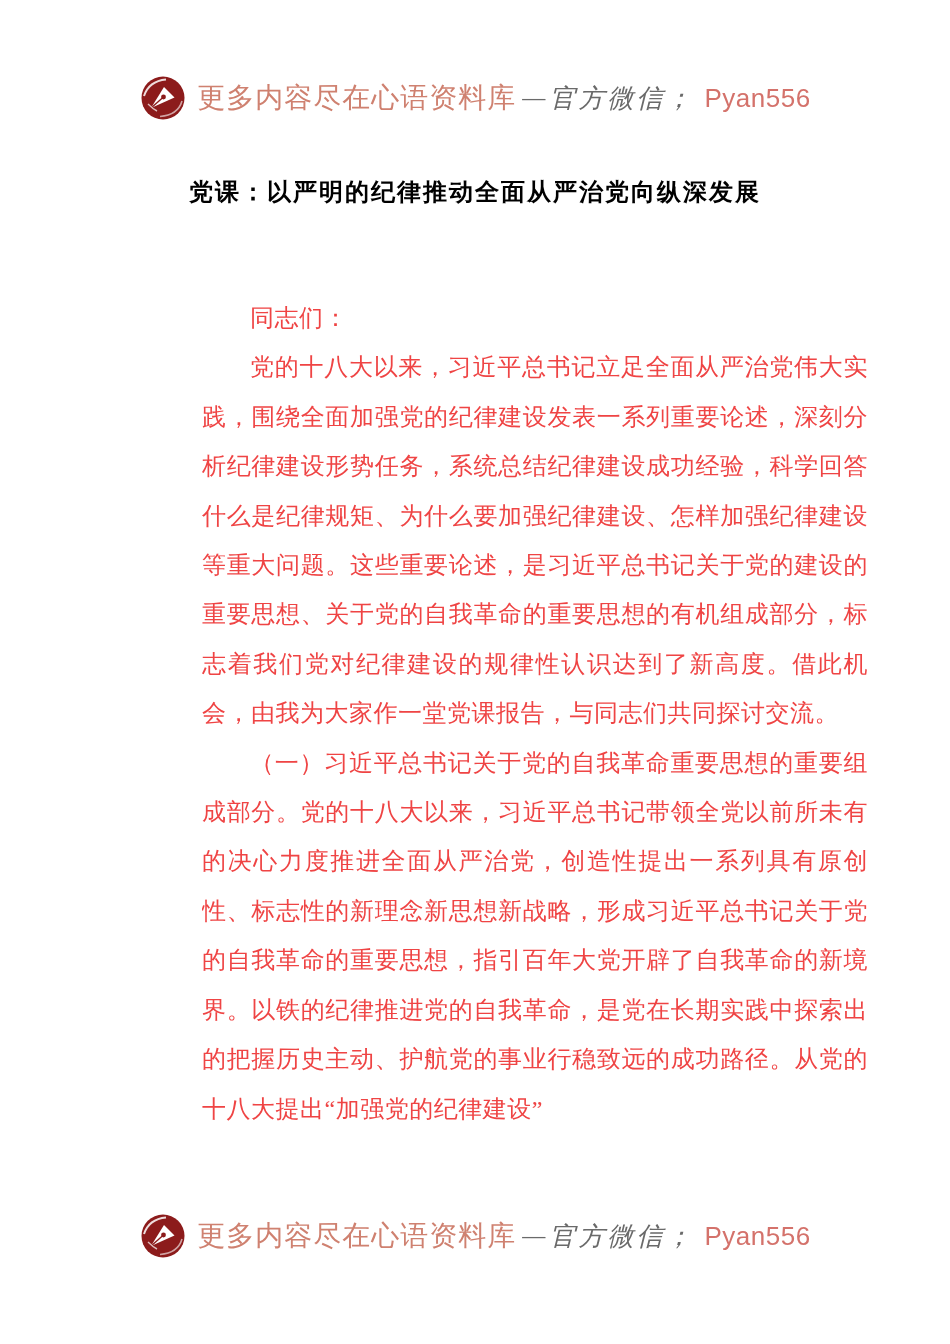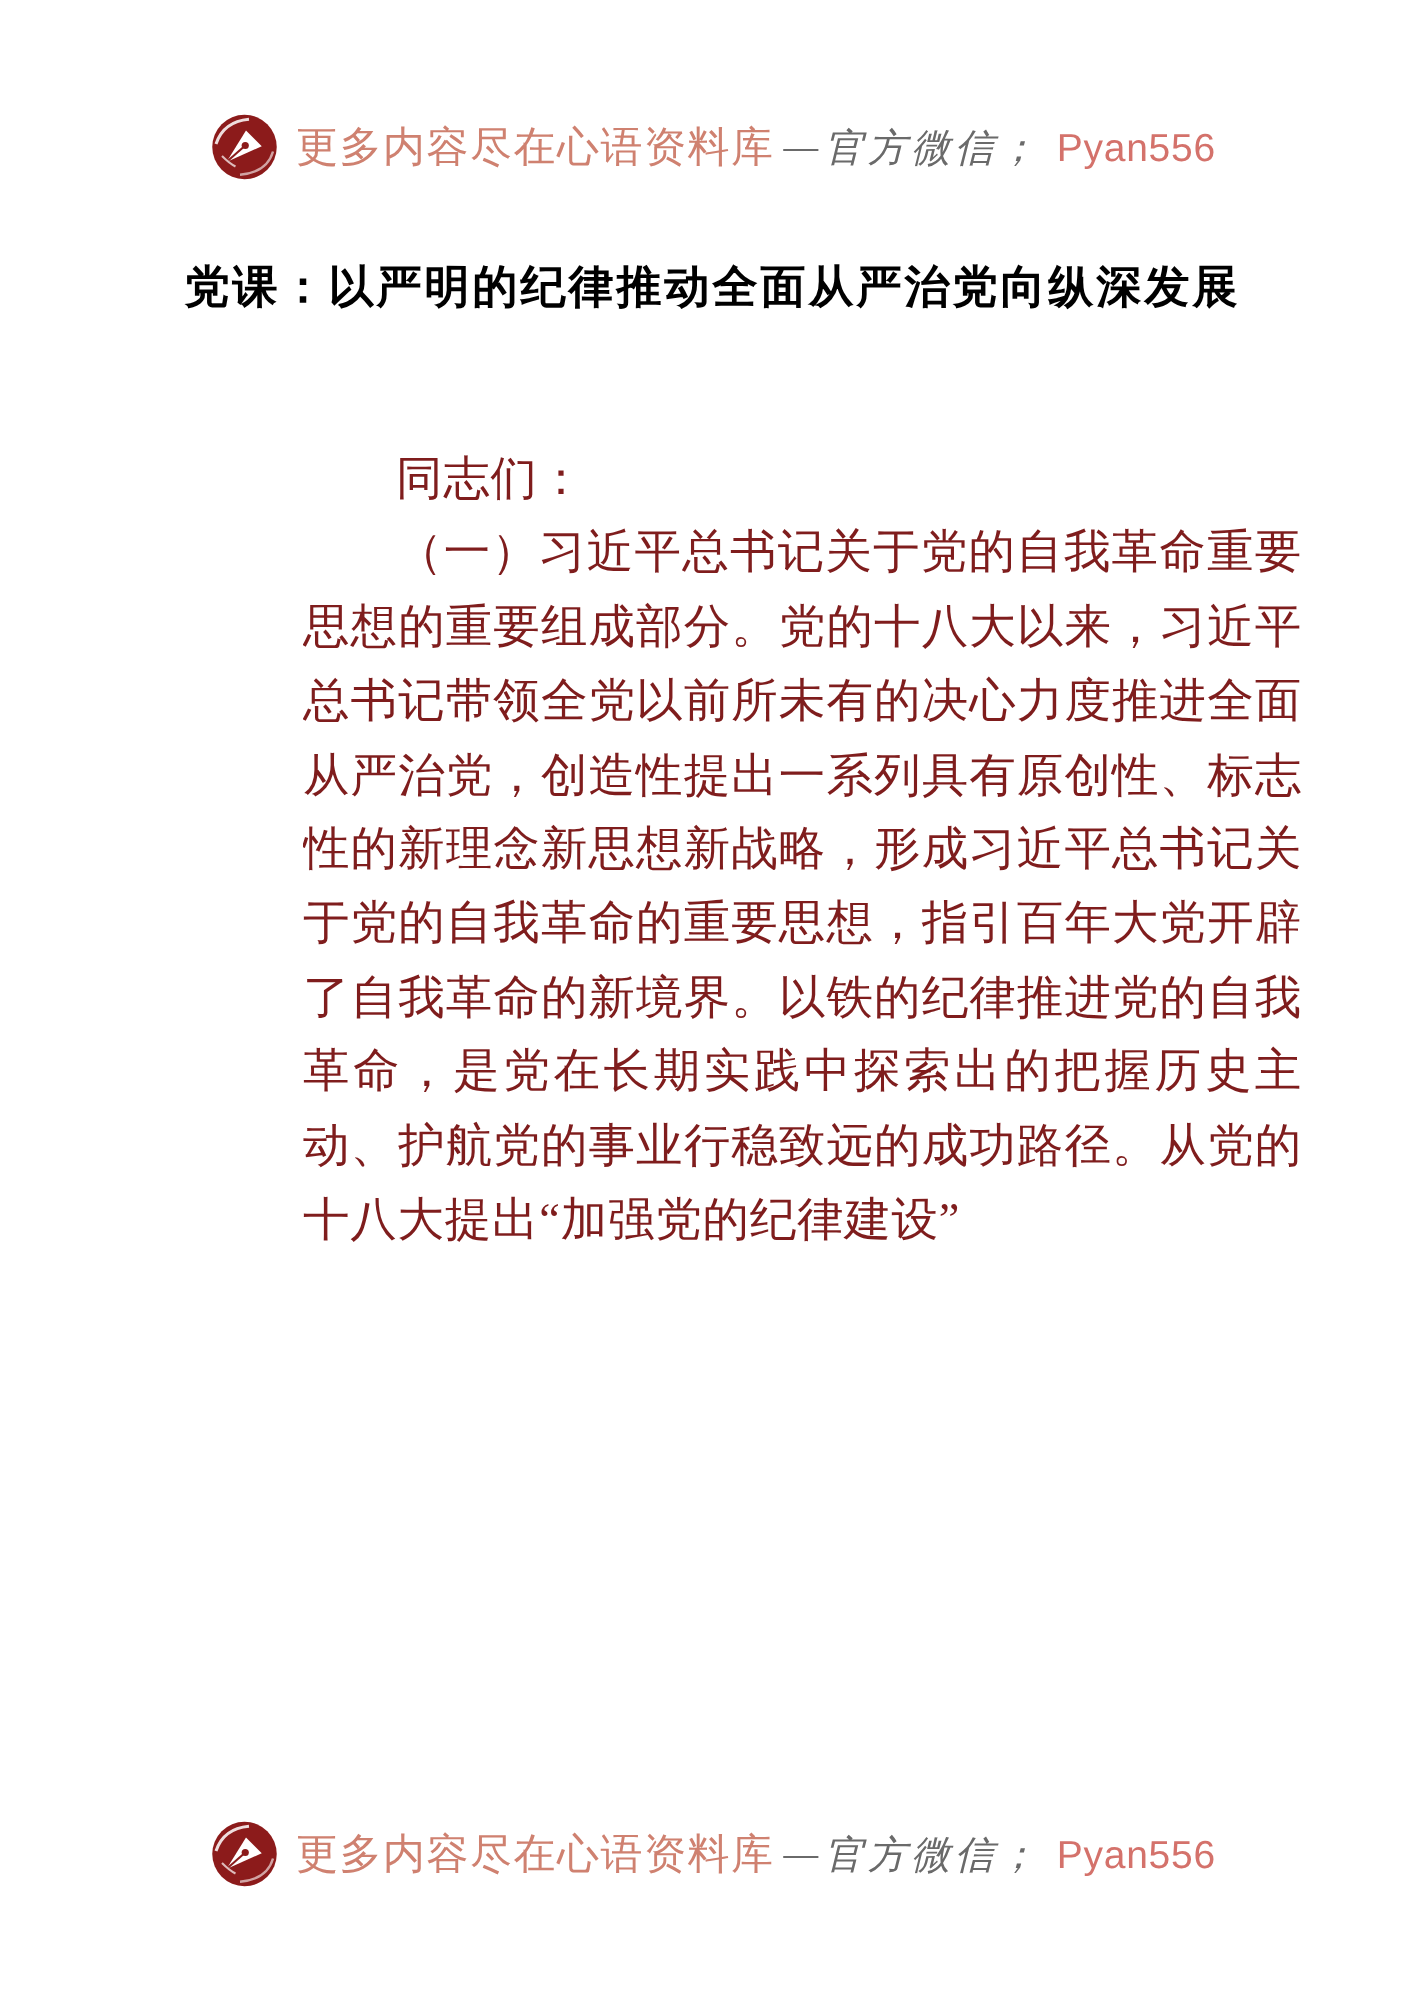--- a/index.html
+++ b/index.html
@@ -45,37 +45,37 @@
   .brand-id {
     font-family: "Liberation Sans", "DejaVu Sans", sans-serif;
     font-size: 26px;
     color: #d4726b;
     margin-left: 6px;
     letter-spacing: 0.5px;
   }
   .doc-title {
     margin-top: 48px;
     text-align: center;
-    font-size: 30px;
+    font-size: 24px;
     font-weight: bold;
     color: #000000;
     letter-spacing: 2px;
     line-height: 44px;
   }
   .content {
     width: 666px;
     margin-left: 145px;
     margin-top: 80px;
     height: 892px;
     overflow: hidden;
   }
   .content p {
-    font-size: 31px;
+    font-size: 24px;
     line-height: 49.4px;
-    color: #7f1d1d;
+    color: #ef4444;
     text-align: justify;
     text-justify: inter-ideograph;
     text-indent: 2em;
     letter-spacing: 0.5px;
   }
 </style>
 </head>
 <body>
 
 <div class="page">
@@ -95,20 +95,21 @@
     <span class="brand-cn">更多内容尽在心语资料库</span>
     <span class="brand-sep">—</span>
     <span class="brand-wechat">官方微信；</span>
     <span class="brand-id">Pyan556</span>
   </div>
 
   <h1 class="doc-title">党课：以严明的纪律推动全面从严治党向纵深发展</h1>
 
   <div class="content">
     <p>同志们：</p>
+    <p>党的十八大以来，习近平总书记立足全面从严治党伟大实践，围绕全面加强党的纪律建设发表一系列重要论述，深刻分析纪律建设形势任务，系统总结纪律建设成功经验，科学回答什么是纪律规矩、为什么要加强纪律建设、怎样加强纪律建设等重大问题。这些重要论述，是习近平总书记关于党的建设的重要思想、关于党的自我革命的重要思想的有机组成部分，标志着我们党对纪律建设的规律性认识达到了新高度。借此机会，由我为大家作一堂党课报告，与同志们共同探讨交流。</p>
     <p>（一）习近平总书记关于党的自我革命重要思想的重要组成部分。党的十八大以来，习近平总书记带领全党以前所未有的决心力度推进全面从严治党，创造性提出一系列具有原创性、标志性的新理念新思想新战略，形成习近平总书记关于党的自我革命的重要思想，指引百年大党开辟了自我革命的新境界。以铁的纪律推进党的自我革命，是党在长期实践中探索出的把握历史主动、护航党的事业行稳致远的成功路径。从党的十八大提出“加强党的纪律建设”</p>
   </div>
 
   <div class="brand brand-footer">
     <span class="logo">
       <svg viewBox="0 0 48 48" aria-hidden="true">
         <circle cx="24" cy="24" r="21.5" fill="#8c1b1b"></circle>
         <path d="M5 22 Q10 7 27 5.5" stroke="#ffffff" stroke-width="2" fill="none" opacity="0.85"></path>
         <path d="M43 27 Q39 41 21 42.5" stroke="#ffffff" stroke-width="1.6" fill="none" opacity="0.6"></path>
         <path d="M12 34 L25 13 L35.5 23.5 Z" fill="#ffffff"></path>

